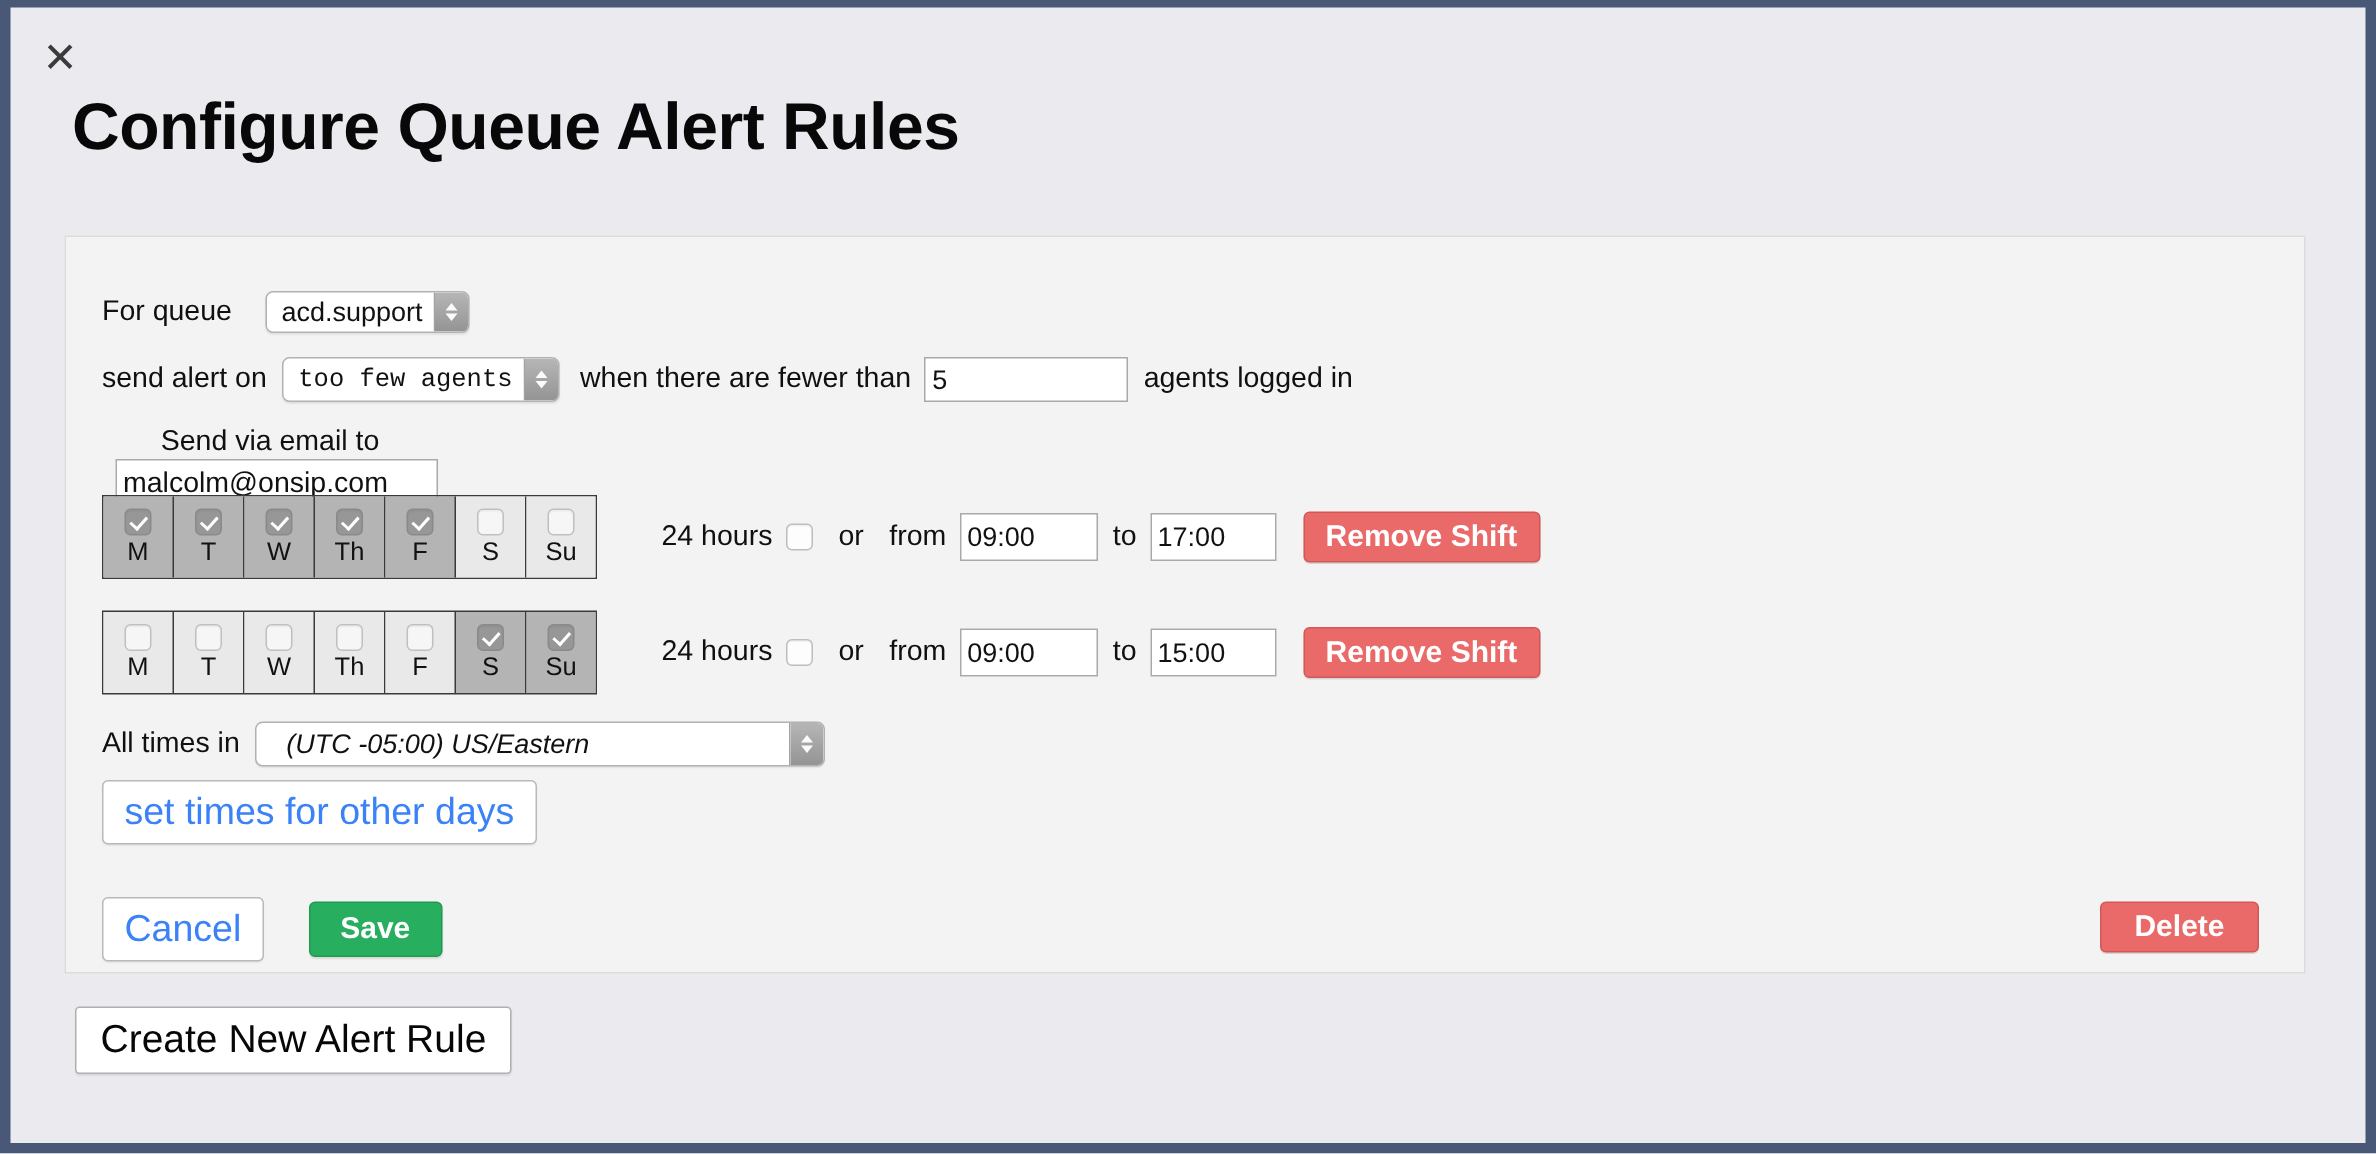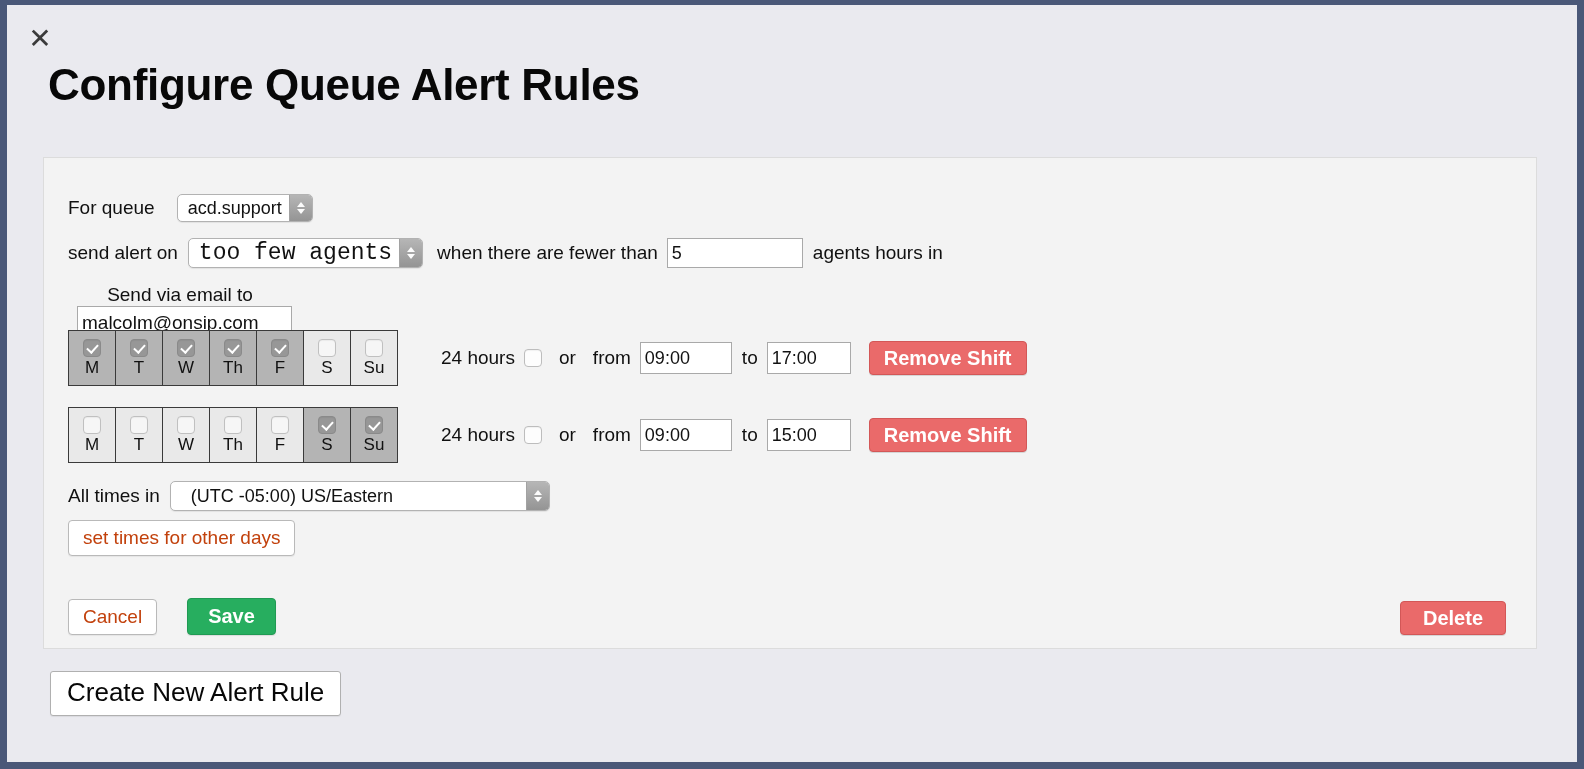--- a/index.html
+++ b/index.html
@@ -120,21 +120,21 @@
     border-left: 4px solid transparent;
     border-right: 4px solid transparent;
   }
   .sel .arrowbox .chev.up {
     border-bottom: 5px solid #fbfbfb;
     margin-bottom: 2px;
   }
   .sel .arrowbox .chev.down {
     border-top: 5px solid #fbfbfb;
   }
-  .sel.mono { font-family: "Liberation Mono", monospace; font-size: 23px; }
+  .sel.mono { font-family: "Liberation Mono", monospace; font-size: 17px; }
 
   
   .txt {
     box-sizing: border-box;
     height: 30px;
     border: 1px solid #a9a9a9;
     background: #fff;
     font-size: 18px;
     color: #111;
     padding: 0 4px;
@@ -224,22 +224,22 @@
     color: #fff;
     font-size: 20px;
     font-weight: bold;
     height: 34px;
     padding: 0 14px;
     box-shadow: 0 1px 0 rgba(0,0,0,0.12);
   }
   .btn-white {
     background: #ffffff;
     border: 1px solid #b9b9b9;
-    color: #c2410c;
-    font-size: 19px;
+    color: #3b82f6;
+    font-size: 25px;
     padding: 6px 14px;
     box-shadow: 0 1px 1px rgba(0,0,0,0.06);
   }
   .btn-green {
     background: #27ae5f;
     border: 1px solid #209a53;
     color: #ffffff;
     font-size: 20px;
     font-weight: bold;
     padding: 6px 20px;
@@ -285,21 +285,21 @@
         <span class="lbl">send alert on</span>
         <span class="sel mono" style="margin-left:10px; min-width:158px; height:30px;">
           <span>too few agents</span>
           <span class="arrowbox">
             <span class="chev up"></span>
               <span class="chev down"></span>
           </span>
         </span>
         <span class="lbl" style="margin-left:14px;">when there are fewer than</span>
         <input class="txt" style="width: 136px; margin-left: 9px;" value="5">
-        <span class="lbl" style="margin-left:10px;">agents hours in</span>
+        <span class="lbl" style="margin-left:10px;">agents logged in</span>
       </div>
 
       <div class="row" style="left:24px; top:126px;flex-direction:column;">
         <span class="lbl">Send via email to</span>
         <input class="txt" style="width: 215px; margin-left: 9px; height: 33px; font-size: 19px;" value="malcolm@onsip.com">
       </div>
 
       <div class="row" style="left:24px; top:172px;">
         <div class="daygrid">
           <div class="daycell on">
@@ -380,21 +380,21 @@
         <span class="lbl" style="margin-left:17px;">from</span>
         <input class="txt" style="width: 92px; margin-left: 9px; height: 32px;" value="09:00">
         <span class="lbl" style="margin-left:10px;">to</span>
         <input class="txt" style="width: 84px; margin-left: 9px; height: 32px;" value="15:00">
         <button class="btn btn-red" style="margin-left:18px;">Remove Shift</button>
       </div>
 
       <div class="row" style="left:24px; top:323px;">
         <span class="lbl">All times in</span>
         <span class="sel" style="margin-left:10px; width:380px; height:30px;">
-          <span style="margin-left:10px;">(UTC -05:00) US/Eastern</span>
+          <span style="margin-left:10px;font-style:italic;">(UTC -05:00) US/Eastern</span>
           <span class="arrowbox">
             <span class="chev up"></span>
               <span class="chev down"></span>
           </span>
         </span>
       </div>
 
       <div class="row" style="left:24px; top:362px;">
         <button class="btn btn-white">set times for other days</button>
       </div>

